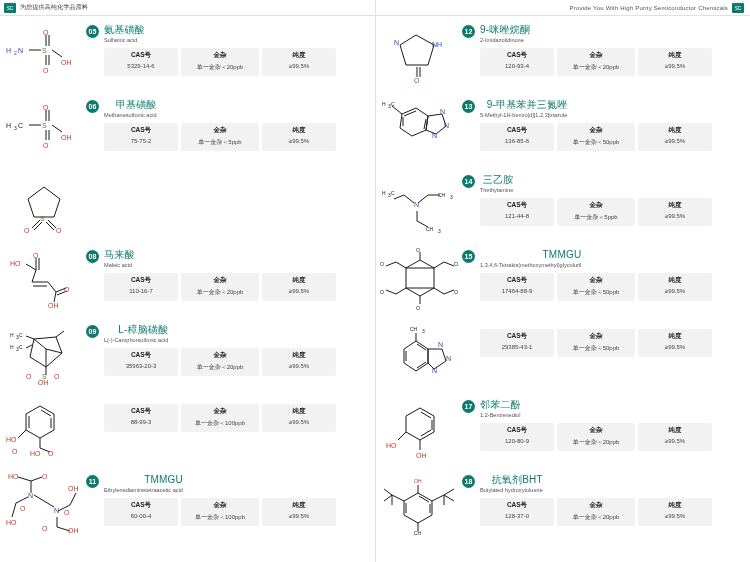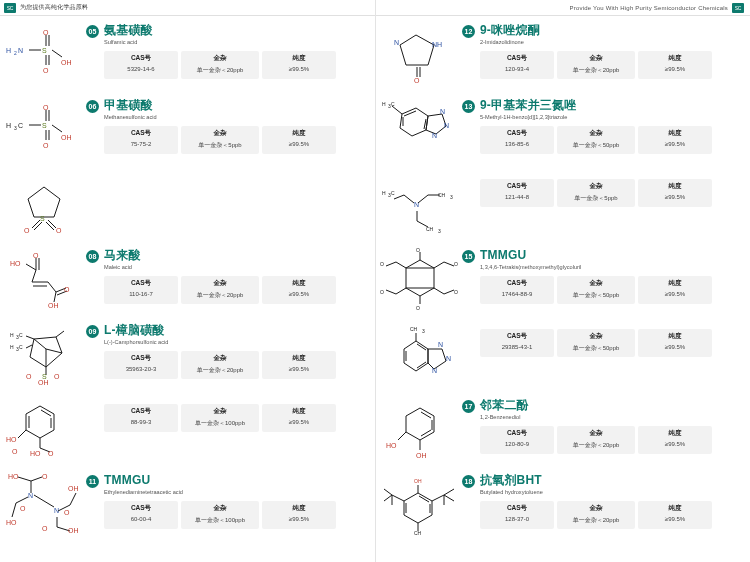--- a/index.html
+++ b/index.html
@@ -105,24 +105,25 @@
     font-weight: bold;
     line-height: 13px;
     text-align: center;
     margin-right: 5px;
     margin-top: 1px;
   }
   .names {
     line-height: 1.15;
   }
   .cn-name {
-    font-size: 12px;
-    font-weight: bold;
+    font-size: 10px;
+    font-weight: normal;
     color: #0d7a6e;
     letter-spacing: 0.2px;
+    text-align: right;
   }
   .en-name {
     font-size: 5.6px;
     color: #555;
     margin-top: 1.5px;
   }
   .specs {
     display: flex;
     margin-top: 5px;
     margin-left: 18px;
@@ -556,20 +557,27 @@
             <text class="atom sm" x="2" y="22">H</text>
               <text class="atom sm" x="8" y="24">3</text>
               <text class="atom sm" x="11" y="22">C</text>
             <line class="bond" x1="37" y1="38" x2="37" y2="48"></line>
             <line class="bond" x1="37" y1="48" x2="48" y2="54"></line>
             <text class="atom sm" x="46" y="58">CH</text>
               <text class="atom sm" x="58" y="60">3</text>
           </svg>
         </div>
         <div class="info">
+          <div class="title-row">
+            <div class="num">14</div>
+            <div class="names">
+              <div class="cn-name">三乙胺</div>
+              <div class="en-name">Triethylamine</div>
+            </div>
+          </div>
           <div class="specs">
             <div class="spec">
               <div class="spec-label">CAS号</div>
               <div class="spec-value">121-44-8</div>
             </div>
             <div class="spec wide">
               <div class="spec-label">金杂</div>
               <div class="spec-value">单一金杂＜5ppb</div>
             </div>
             <div class="spec">

